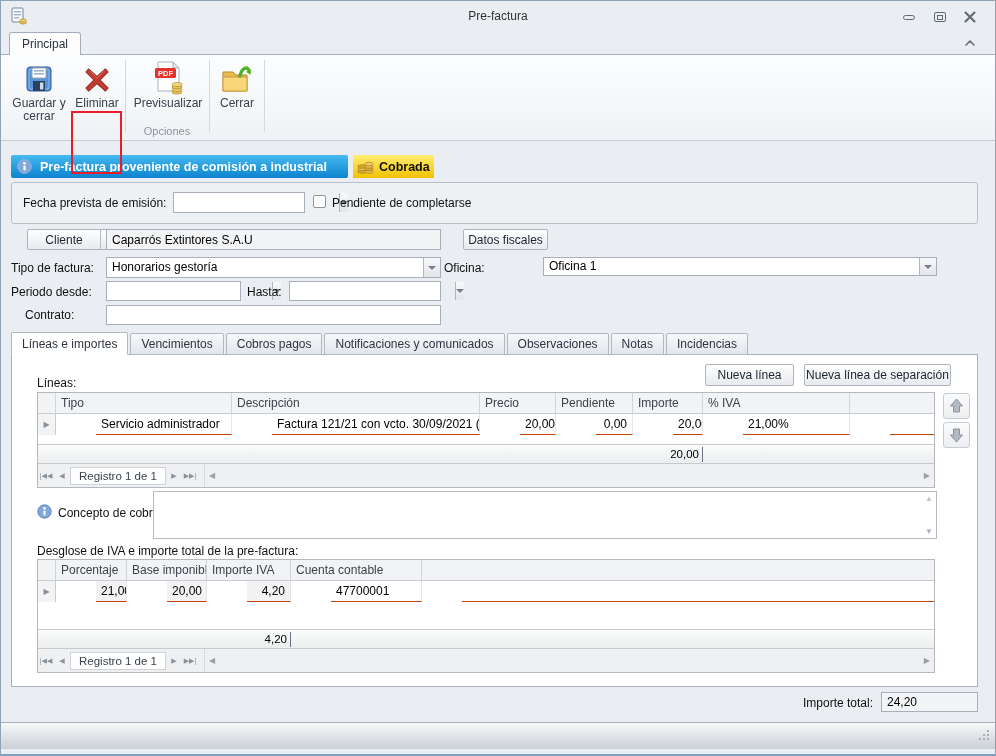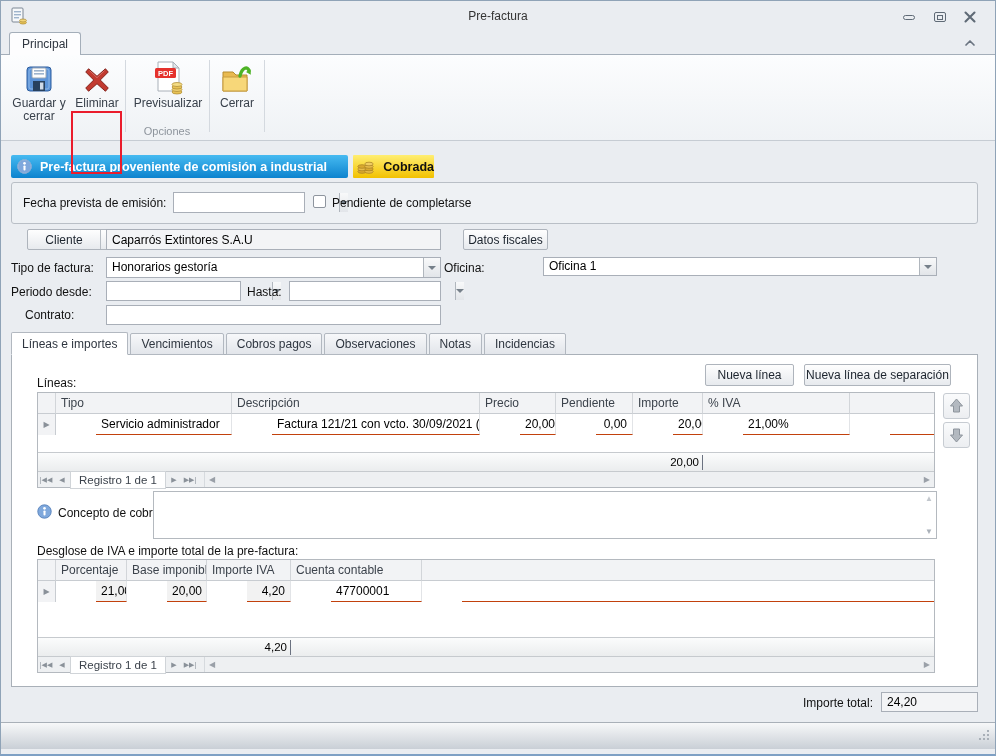--- a/index.html
+++ b/index.html
@@ -82,21 +82,21 @@
     color:#000;padding:3px 5px;height:21px;white-space:nowrap;overflow:hidden;margin-left:40px;}
   .gc.num,.gh.num{text-align:right;}
   .gc.shade{background:#f2f2f2;}
   .g-ind{background:#f2f3f5;border-right:1px solid #c8ccd1;display:flex;
     align-items:center;justify-content:center;color:#8a9199;font-size:8px;}
   .g-fill{flex:1;background:#fff;}
   .g-summary{height:19px;background:linear-gradient(#fbfcfc,#ebedee);
     border-top:1px solid #c6cace;position:relative;}
   .sum-val{position:absolute;top:2px;text-align:right;font-size:11.5px;color:#000;
     border-right:1px solid #6b7280;padding-right:3px;height:15px;line-height:15px;}
-  .g-pager{height:16px;background:#eef0f2;border-top:1px solid #c6cace;
+  .g-pager{height:24px;background:#eef0f2;border-top:1px solid #c6cace;
     display:flex;align-items:center;font-size:11px;color:#3c434c;}
   .nav-ico{width:16px;text-align:center;color:#8a9199;font-size:7px;cursor:default;}
   .pager-box{background:#fff;border:1px solid #d0d4d8;padding:0 8px;height:18px;
     line-height:17px;font-size:11.5px;cursor:default;}
   .pager-scroll{flex:1;display:flex;justify-content:space-between;align-items:center;
     border-left:1px solid #d6dade;margin-left:6px;height:100%;padding:0 4px;}
   .scroll-arrow{color:#9aa0a8;font-size:8px;cursor:default;}
   .updown{position:absolute;width:27px;height:26px;border:1px solid #c7ccd2;border-radius:3px;
     background:linear-gradient(#fafbfc,#eceef1);display:flex;align-items:center;justify-content:center;}
   .ta{position:absolute;background:#fff;border:1px solid #b4b9bf;}
@@ -216,21 +216,21 @@
     <span style="display:flex;">
       <svg width="15" height="15" viewBox="0 0 16 16">
         <circle cx="8" cy="8" r="7.2" fill="#7fa8dc" stroke="#dce9f8" stroke-width="1"></circle>
         <circle cx="8" cy="8" r="7.2" fill="none" stroke="#4a77b4" stroke-width="0.6"></circle>
         <circle cx="8" cy="4.6" r="1.4" fill="#fff"></circle>
         <rect x="6.9" y="6.8" width="2.2" height="5.4" rx="1" fill="#fff"></rect>
       </svg>
     </span>
     <span class="banner-text">Pre-factura proveniente de comisión a industrial</span>
   </div>
-  <div class="badge" style="background:linear-gradient(#ffee72,#f2c100);justify-content:space-between;">
+  <div class="badge" style="background:linear-gradient(#ffee72,#f2c100);">
     <span style="display:flex;">
       <svg width="18" height="15" viewBox="0 0 18 15">
         <g stroke="#a57f24" stroke-width="0.7">
           <ellipse cx="5" cy="12.5" rx="4.2" ry="1.8" fill="#d9a92f"></ellipse>
           <ellipse cx="5" cy="10" rx="4.2" ry="1.8" fill="#e8bc49"></ellipse>
           <ellipse cx="5" cy="7.5" rx="4.2" ry="1.8" fill="#d9a92f"></ellipse>
           <ellipse cx="12" cy="12.5" rx="4.2" ry="1.8" fill="#e8bc49"></ellipse>
           <ellipse cx="12" cy="10" rx="4.2" ry="1.8" fill="#d9a92f"></ellipse>
           <ellipse cx="12" cy="7.5" rx="4.2" ry="1.8" fill="#e8bc49"></ellipse>
           <ellipse cx="12" cy="5" rx="4.2" ry="1.8" fill="#f0cd62"></ellipse>
@@ -292,20 +292,21 @@
       </span>
   </div>
 
   <span class="label" style="left:24px;top:307px;">Contrato:</span>
   <input class="field" style="left: 105px; top: 304px; width: 335px; height: 20px;" value="">
 
   <div class="tabs">
     <div class="tab active">Líneas e importes</div>
     <div class="tab">Vencimientos</div>
     <div class="tab">Cobros pagos</div>
+    <div class="tab">Notificaciones y comunicados</div>
     <div class="tab">Observaciones</div>
     <div class="tab">Notas</div>
     <div class="tab">Incidencias</div>
   </div>
   <div class="tabpanel"></div>
 
   <div class="btn" style="left:688px;top:363px;width:89px;height:22px;">
     <span>Nueva línea</span>
   </div>
   <div class="btn" style="left:787px;top:363px;width:147px;height:22px;">

